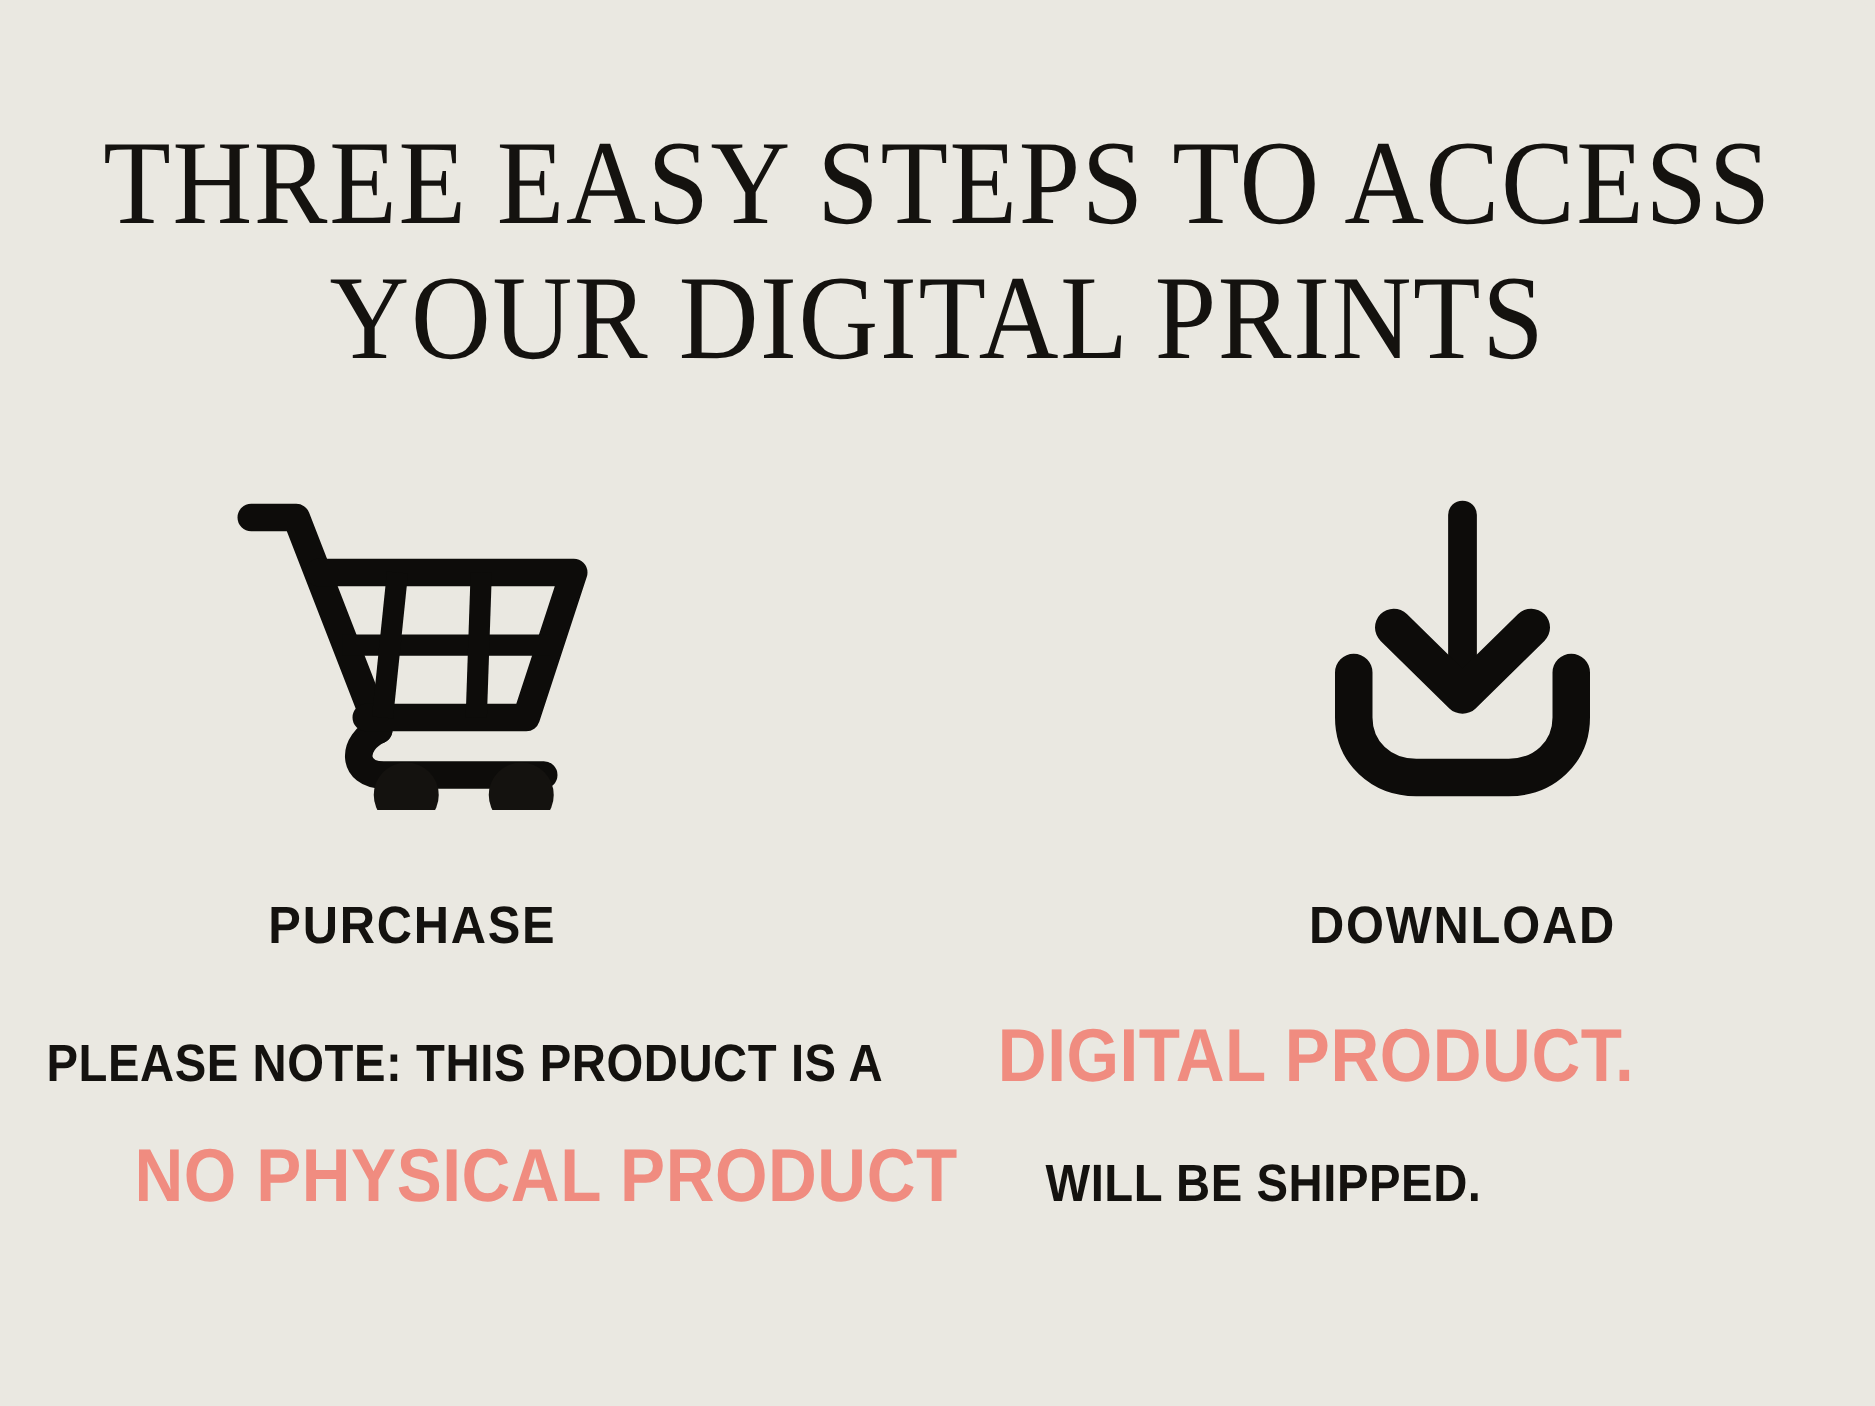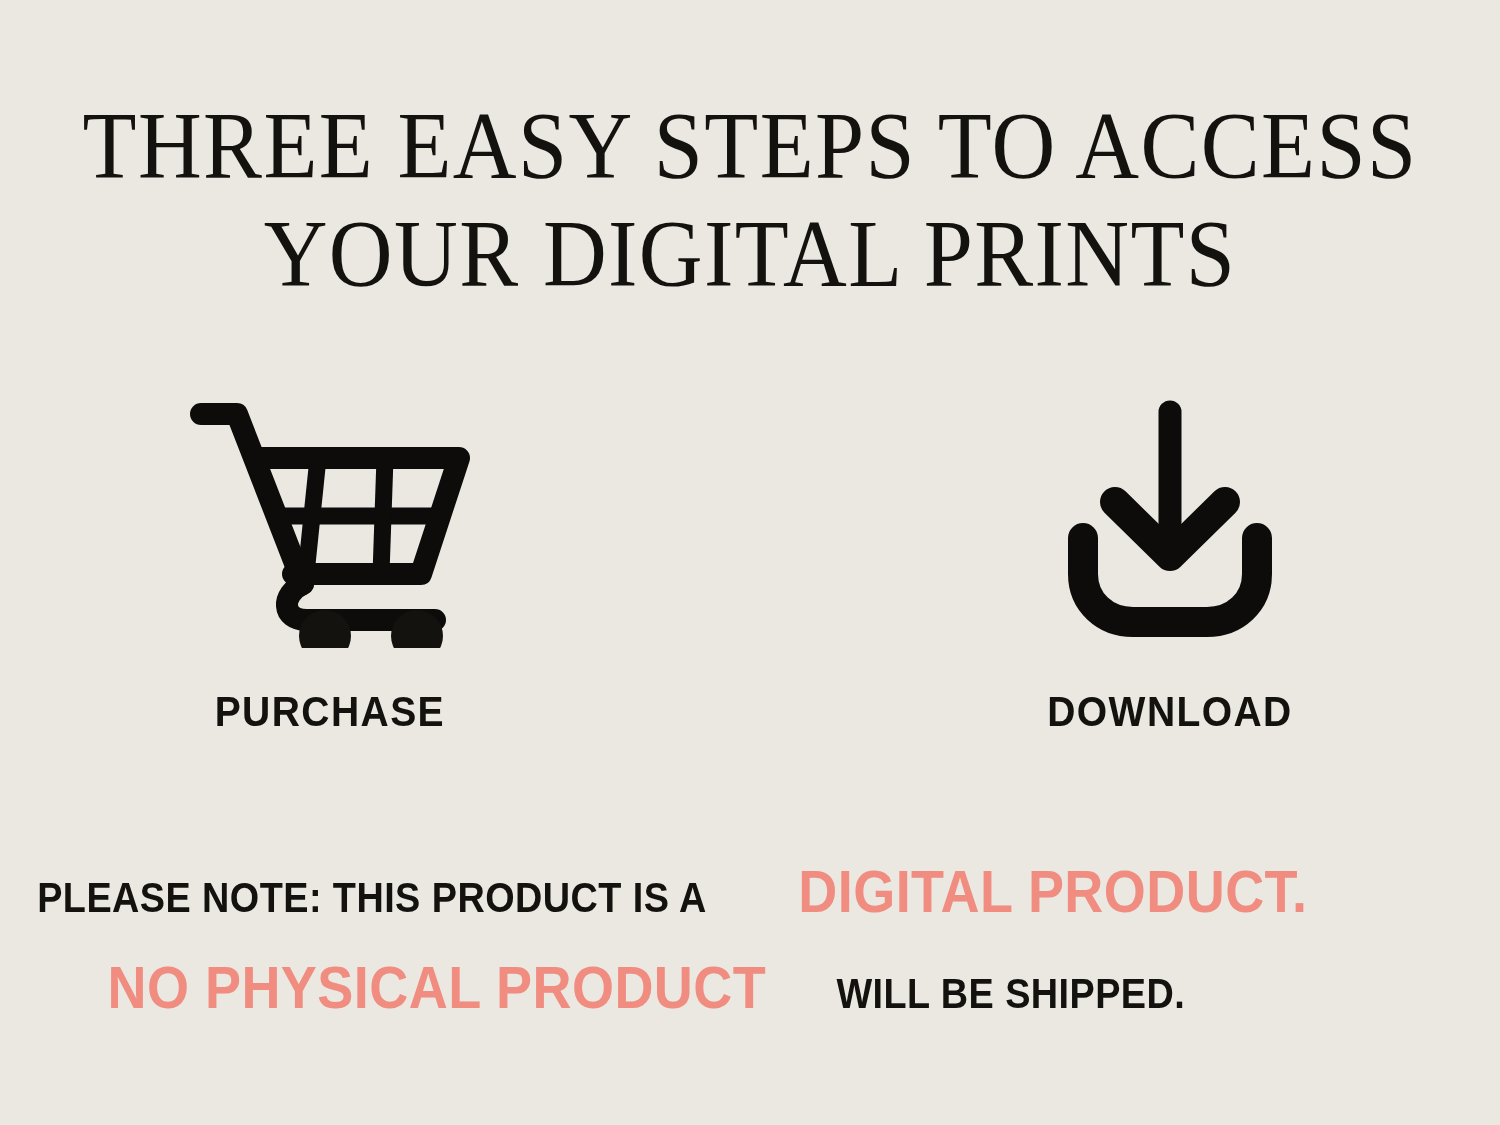--- a/index.html
+++ b/index.html
@@ -51,20 +51,21 @@
     display: flex;
     flex-direction: row;
     align-items: flex-start;
     justify-content: space-between;
   }
   .step {
     width: 360px;
     display: flex;
     flex-direction: column;
     align-items: center;
+    gap: 28px;
   }
   .step-icon {
     height: 262px;
     display: flex;
     align-items: center;
     justify-content: center;
   }
   .step-label {
     margin-top: 34px;
     font-family: "Liberation Sans Narrow", "Liberation Sans", sans-serif;
@@ -72,21 +73,21 @@
     font-size: 42px;
     letter-spacing: 1.5px;
     color: #14120f;
     transform: scaleX(0.93);
     white-space: nowrap;
   }
 
   
   .note {
     position: absolute;
-    top: 862px;
+    top: 815px;
     left: 0;
     width: 1264px;
     text-align: center;
   }
   .note-line {
     white-space: nowrap;
     line-height: 1.0;
   }
   .note-line + .note-line {
     margin-top: 36px;

